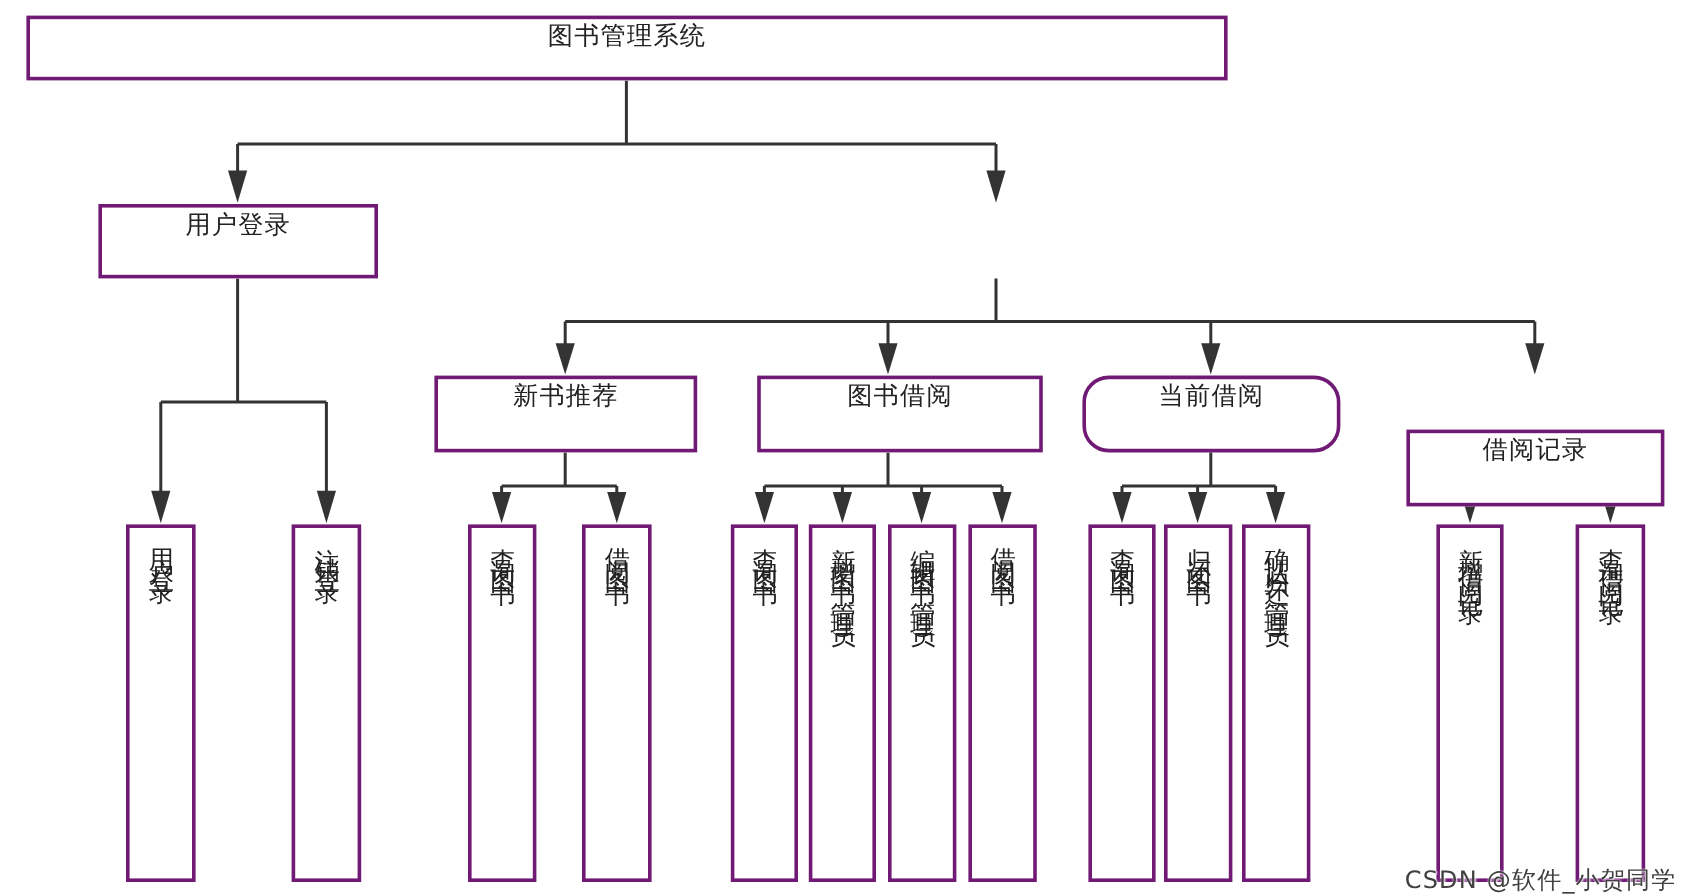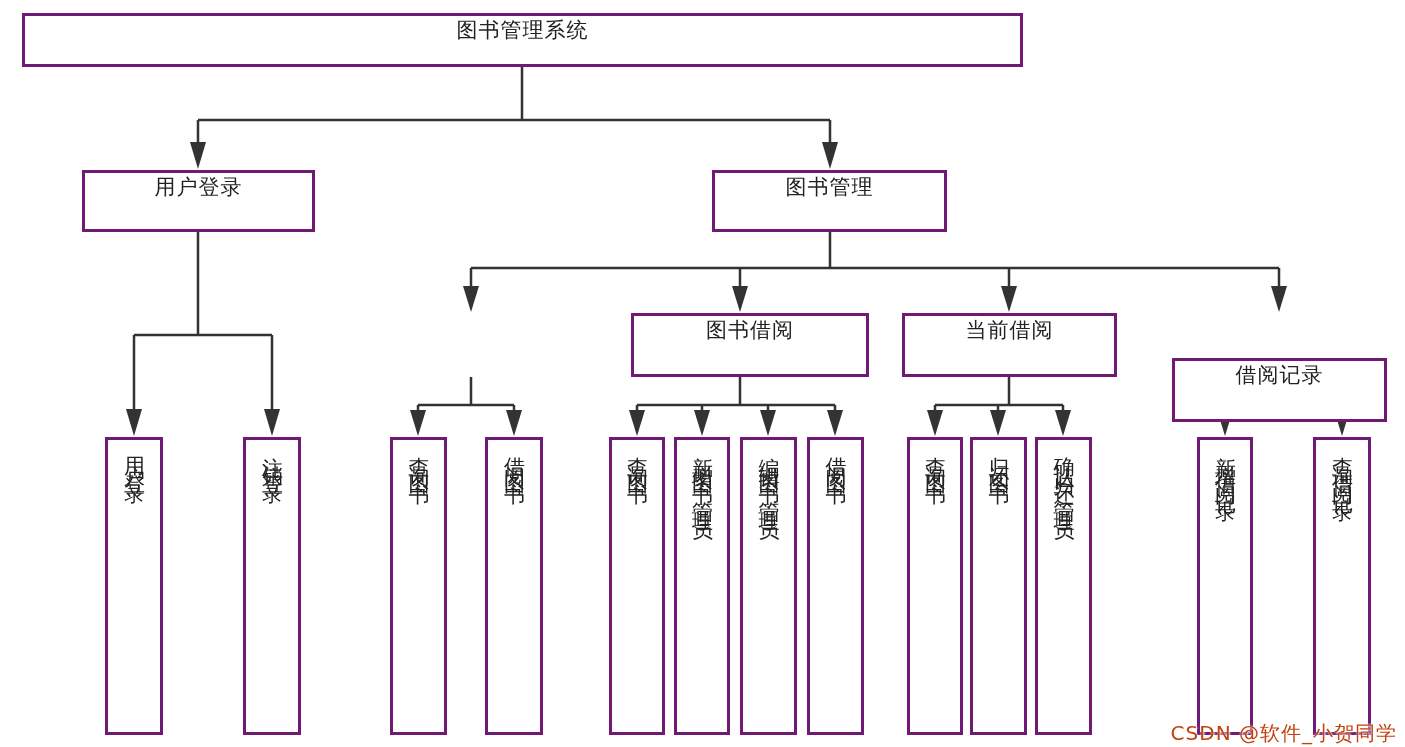--- a/index.html
+++ b/index.html
@@ -36,21 +36,21 @@
     font-size: 21px;
     letter-spacing: 1px;
     white-space: nowrap;
   }
   .root-box   { left: 22px;  top: 13px;  width: 1001px; height: 54px; }
   .lv2-a      { left: 82px;  top: 170px; width: 233px;  height: 62px; }
   .lv2-b      { left: 712px; top: 170px; width: 235px;  height: 62px; }
   .lv3        { top: 313px; height: 64px; }
   .lv3-a      { left: 362px;  width: 219px; }
   .lv3-b      { left: 631px;  width: 238px; }
-  .lv3-c      { left: 902px;  width: 215px; }
+  .lv3-c      { left: 902px;  width: 215px; border-radius: 22px; }
   .lv3-d      { left: 1172px; width: 215px; margin-top: 45px; }
   .vbox {
     top: 437px;
     height: 298px;
   }
   .vbox .vtext {
     writing-mode: vertical-rl;
     text-orientation: mixed;
     font-size: 21px;
     letter-spacing: 9px;
@@ -69,21 +69,21 @@
   .leaf-9  { left: 907px;  width: 56px; }
   .leaf-10 { left: 970px;  width: 57px; }
   .leaf-11 { left: 1035px; width: 57px; }
   .leaf-12 { left: 1197px; width: 56px; }
   .leaf-13 { left: 1313px; width: 58px; }
   .watermark {
     position: absolute;
     right: 8px;
     bottom: 0px;
     font-size: 20px;
-    color: #c2410c;
+    color: #404040;
     text-shadow: 0 0 2px #ffffff, 1px 1px 2px #ffffff;
     letter-spacing: 1px;
     white-space: nowrap;
   }
 </style>
 </head>
 <body>
 
 <div class="stage">
 
@@ -134,24 +134,24 @@
     </g>
   </svg>
 
   <div class="node hbox root-box">
     <span>图书管理系统</span>
   </div>
 
   <div class="node hbox lv2-a">
     <span>用户登录</span>
   </div>
-  <div class="node hbox lv2-b">
-    <span>图书管理</span>
-  </div>
-
+
+  <div class="node hbox lv3 lv3-a">
+    <span>新书推荐</span>
+  </div>
   <div class="node hbox lv3 lv3-b">
     <span>图书借阅</span>
   </div>
   <div class="node hbox lv3 lv3-c">
     <span>当前借阅</span>
   </div>
   <div class="node hbox lv3 lv3-d">
     <span>借阅记录</span>
   </div>
 

